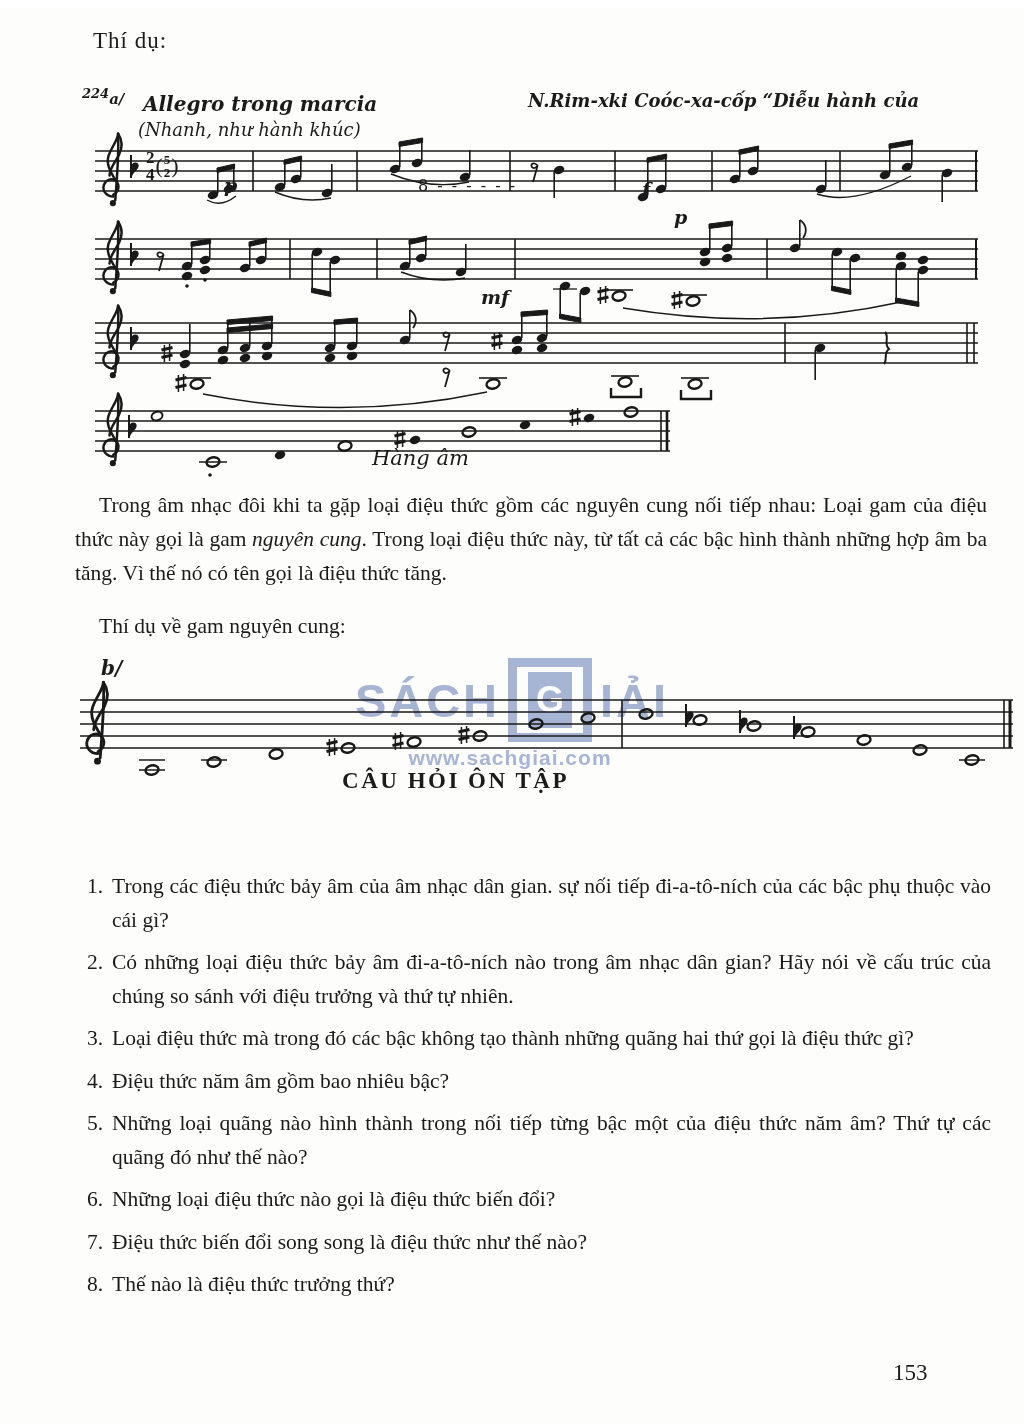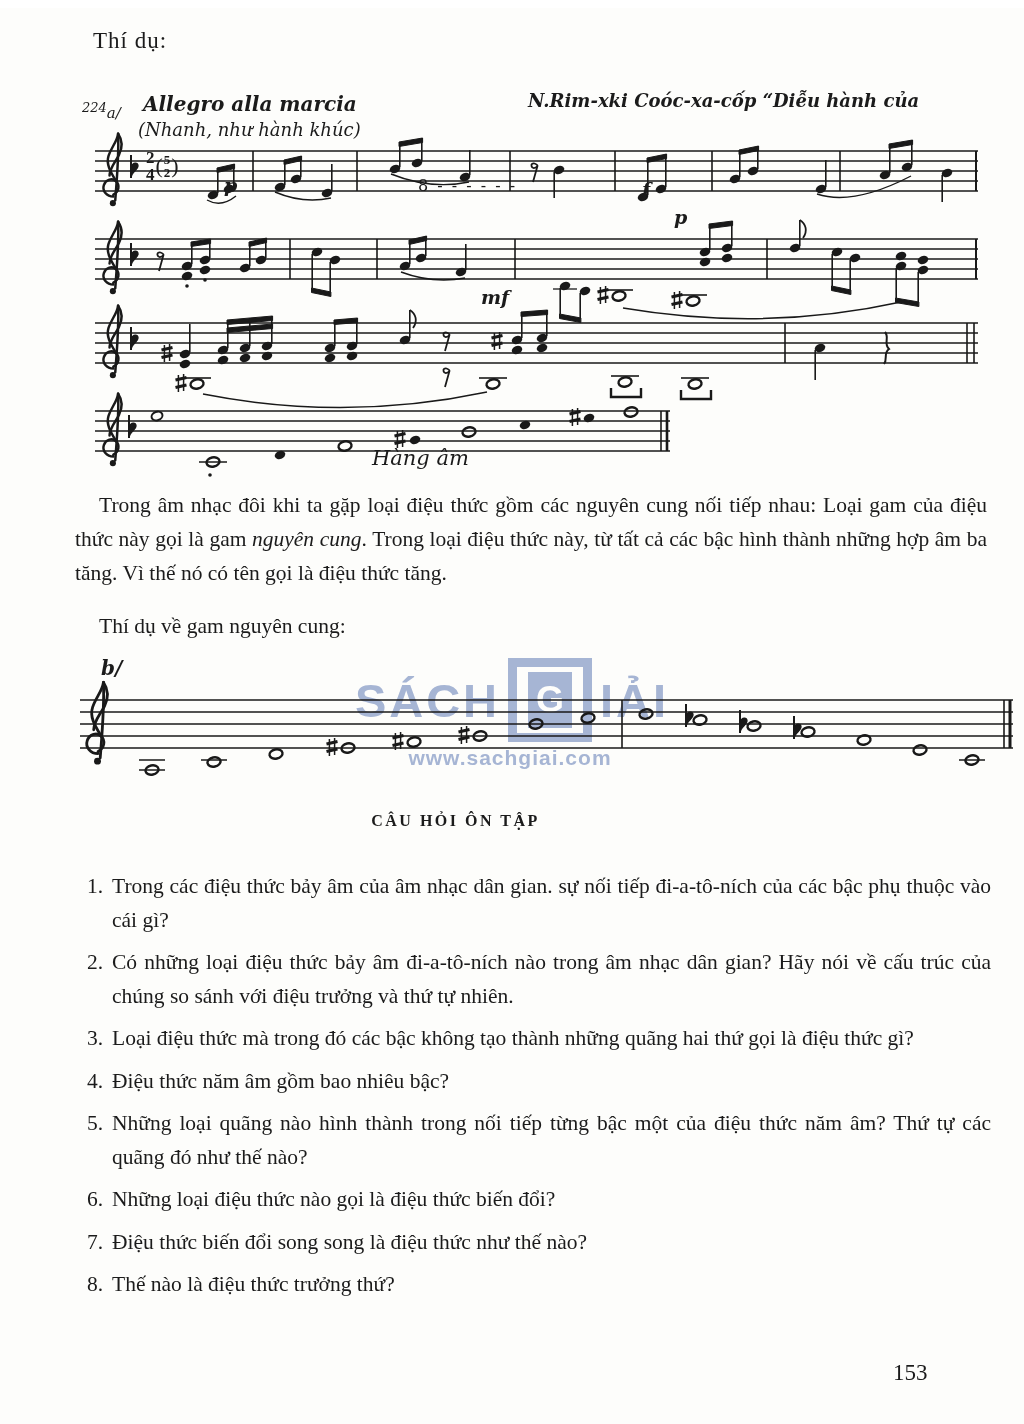--- a/index.html
+++ b/index.html
@@ -5,21 +5,21 @@
   html,body{margin:0;padding:0;background:#ffffff;}
   .page{
     position:relative;width:1024px;height:1424px;margin:8px auto;
     background:#fdfdfb;color:#1b1b1b;overflow:hidden;
     font-family:"Liberation Serif", serif;
   }
   .abs{position:absolute;}
   
   .intro-label{left:93px;top:20px;font-size:23px;letter-spacing:1px;}
   .hand{font-family:"DejaVu Serif", serif;font-style:italic;}
-  .ex-num{left:82px;top:92px;font-size:15px;font-weight:normal;}
+  .ex-num{left:82px;top:78px;font-size:15px;font-weight:bold;}
   .ex-num sup{font-size:13px;}
   .tempo{left:143px;top:84px;font-size:20px;font-weight:bold;}
   .tempo-note{left:138px;top:111px;font-size:18px;}
   .cap1{left:528px;top:82px;font-size:18px;font-weight:bold;text-align:center;}
   .cap2{left:503px;top:107px;font-size:18px;font-weight:bold;}
   .timesig{left:146px;top:141px;display:flex;align-items:center;font-weight:bold;font-size:17px;line-height:1;}
   .ts-col{display:flex;flex-direction:column;align-items:center;}
   .ts-col span{display:block;}
   .ts-paren{font-size:22px;font-weight:normal;margin:0 1px;}
   .ts-alt span{font-size:13px;}
@@ -28,21 +28,21 @@
   .dyn-ottava{left:418px;top:168px;font-style:normal;font-weight:normal;font-size:16px;letter-spacing:2px;}
   .dyn-f{left:642px;top:170px;}
   .dyn-p2{left:674px;top:198px;}
   .dyn-mf{left:481px;top:278px;}
   .hang-am{left:372px;top:438px;font-size:21px;}
   .ex-b-label{left:101px;top:648px;font-size:20px;font-weight:bold;}
   .para{left:75px;top:480px;width:912px;font-size:21.5px;line-height:34px;text-align:justify;}
   .para p{margin:0;text-indent:24px;}
   .para .em{font-style:italic;}
   .ex-b-intro{left:75px;top:606px;width:912px;font-size:21.5px;text-indent:24px;}
-  .q-head{left:0;top:804px;width:911px;text-align:center;font-size:16px;font-weight:bold;letter-spacing:2.5px;}
+  .q-head{left:0;top:760px;width:911px;text-align:center;font-size:23px;font-weight:bold;letter-spacing:2.5px;}
   .questions{left:75px;top:862px;width:916px;font-size:21.5px;line-height:33.5px;}
   .q-item{display:flex;margin-bottom:9px;}
   .q-num{width:28px;flex:0 0 28px;text-align:right;padding-right:9px;}
   .q-text{flex:1;text-align:justify;}
   .page-num{left:893px;top:1352px;font-size:23px;}
   
   .wm{color:#9fafd1;opacity:.92;}
   .wm-row{left:0;top:650px;width:1024px;display:flex;justify-content:center;align-items:center;gap:8px;
           font-family:"Liberation Sans", sans-serif;font-weight:bold;font-size:47px;letter-spacing:3px;}
   .wm-logo{width:84px;height:84px;border:9px solid #9fafd1;box-sizing:border-box;
@@ -94,21 +94,21 @@
         <path d="M2.5,-7 C0,-4 -3,-4.5 -3.5,-7 C-4,-9 -2,-10 -0.5,-9.5 C1,-9 2.5,-8 2.5,-7 L-2,9"></path>
       </g>
     </defs>
   </svg>
 
   <div class="abs intro-label">Thí dụ:</div>
 
   <div class="abs ex-num hand">
     <sup>224</sup><span>a/</span>
   </div>
-  <div class="abs tempo hand">Allegro alla marcia</div>
+  <div class="abs tempo hand">Allegro trong marcia</div>
   <div class="abs tempo-note hand">(Nhanh, như hành khúc)</div>
   <div class="abs cap1 hand">N.Rim-xki Coóc-xa-cốp “Diễu hành của</div>
 
   <div class="abs timesig">
     <span class="ts-col">
       <span>2</span>
       <span>4</span>
     </span>
     <span class="ts-paren">(</span>
     <span class="ts-col ts-alt">

